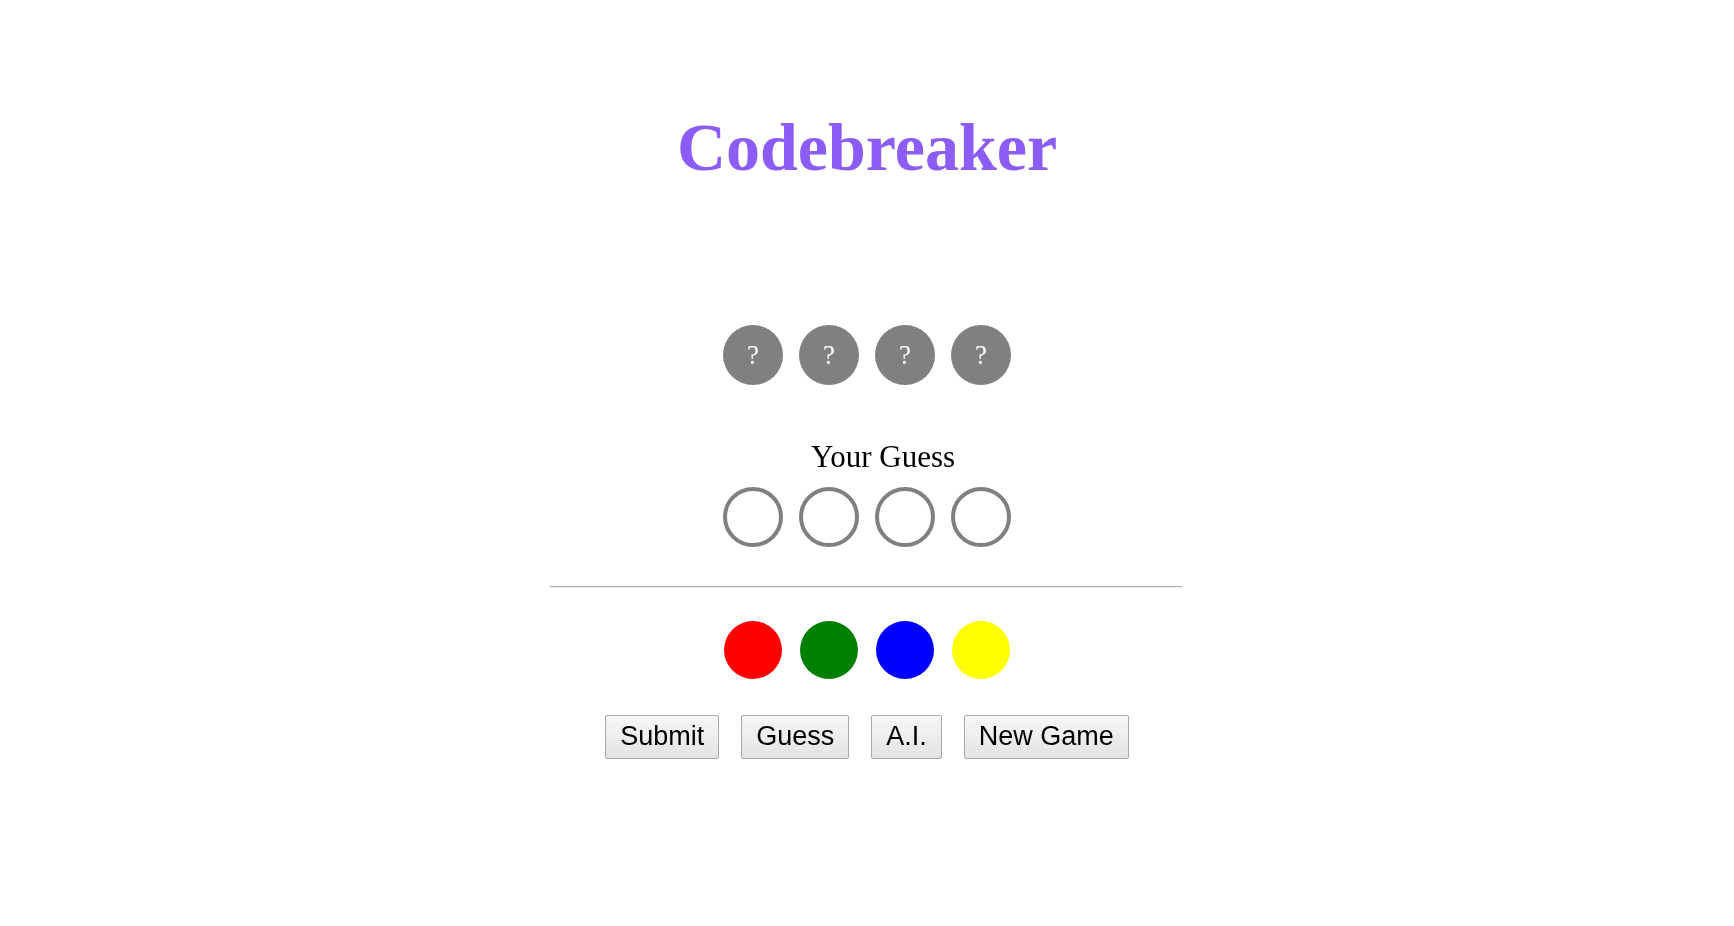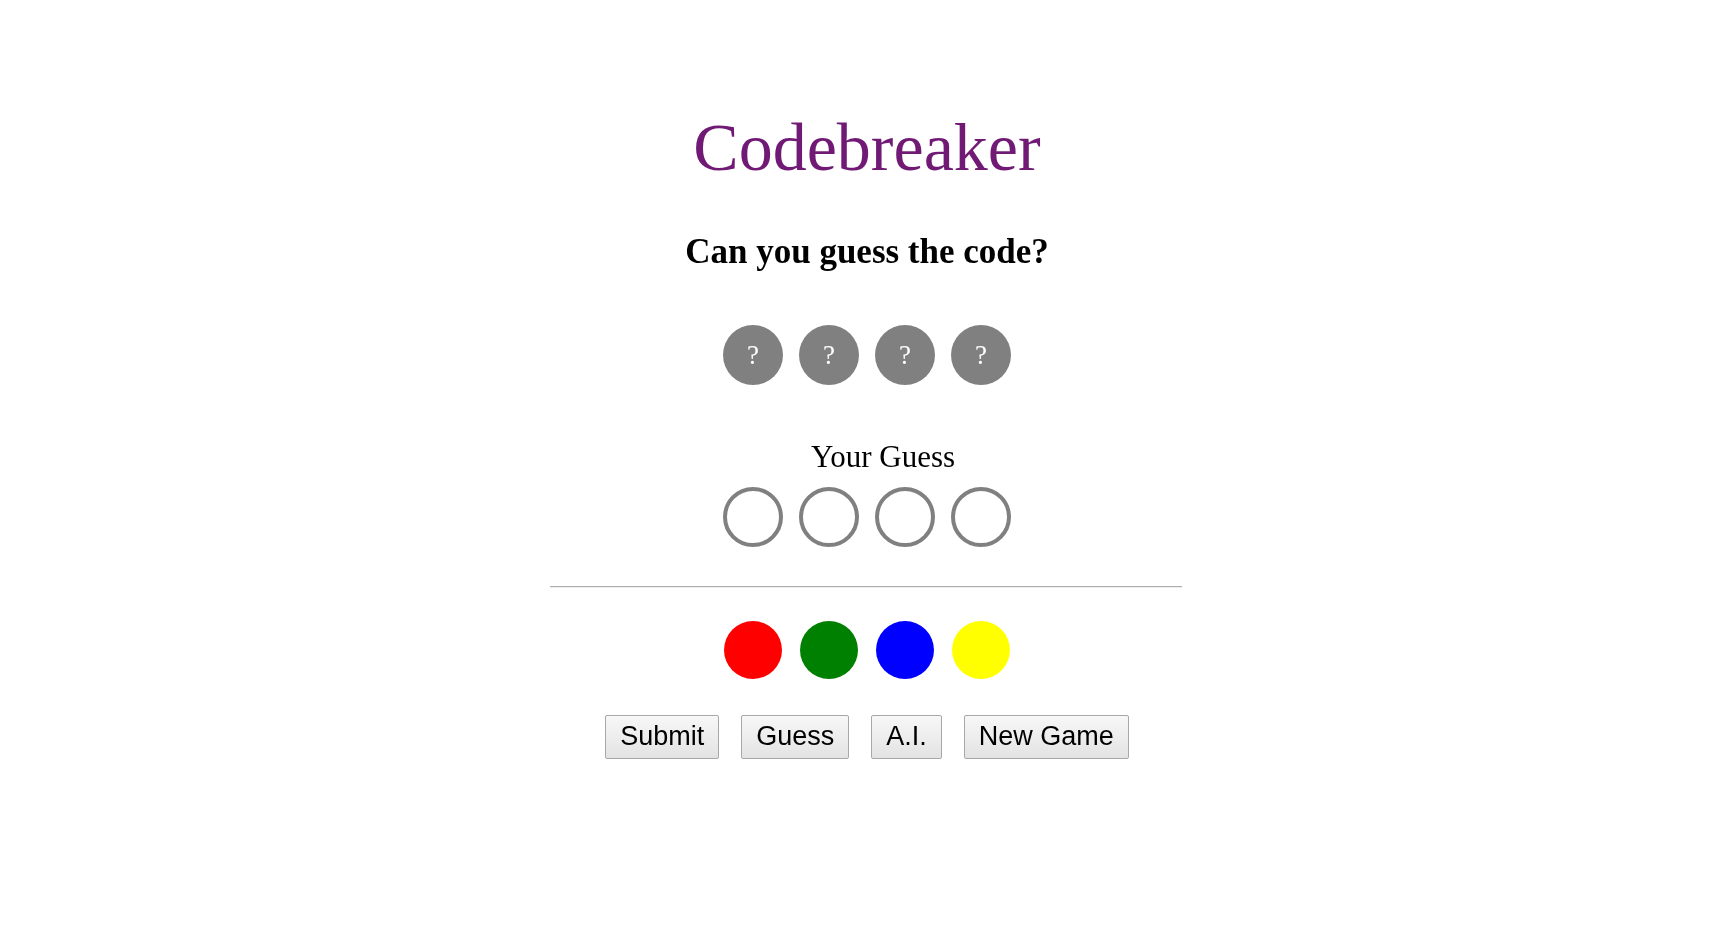--- a/index.html
+++ b/index.html
@@ -24,24 +24,24 @@
 
   
   .game-title {
     margin: 0;
     padding: 0;
     position: absolute;
     top: 108px;
     left: 0;
     width: 1734px;
     font-family: "Liberation Serif", "DejaVu Serif", serif;
-    font-weight: normal;
+    font-weight: bold;
     font-size: 68px;
     line-height: 78px;
-    color: #701a75;
+    color: #8b5cf6;
     letter-spacing: 0px;
   }
 
   .game-subtitle {
     margin: 0;
     padding: 0;
     position: absolute;
     top: 232px;
     left: 0;
     width: 1734px;
@@ -156,21 +156,20 @@
     cursor: pointer;
   }
 </style>
 </head>
 <body>
 
 <div class="page">
 
   <h1 class="game-title">Codebreaker</h1>
 
-  <h2 class="game-subtitle">Can you guess the code?</h2>
 
   <div class="peg-row row-secret">
     <div class="peg peg-secret">?</div>
     <div class="peg peg-secret">?</div>
     <div class="peg peg-secret">?</div>
     <div class="peg peg-secret">?</div>
   </div>
 
   <div class="guess-label">Your Guess</div>
 

